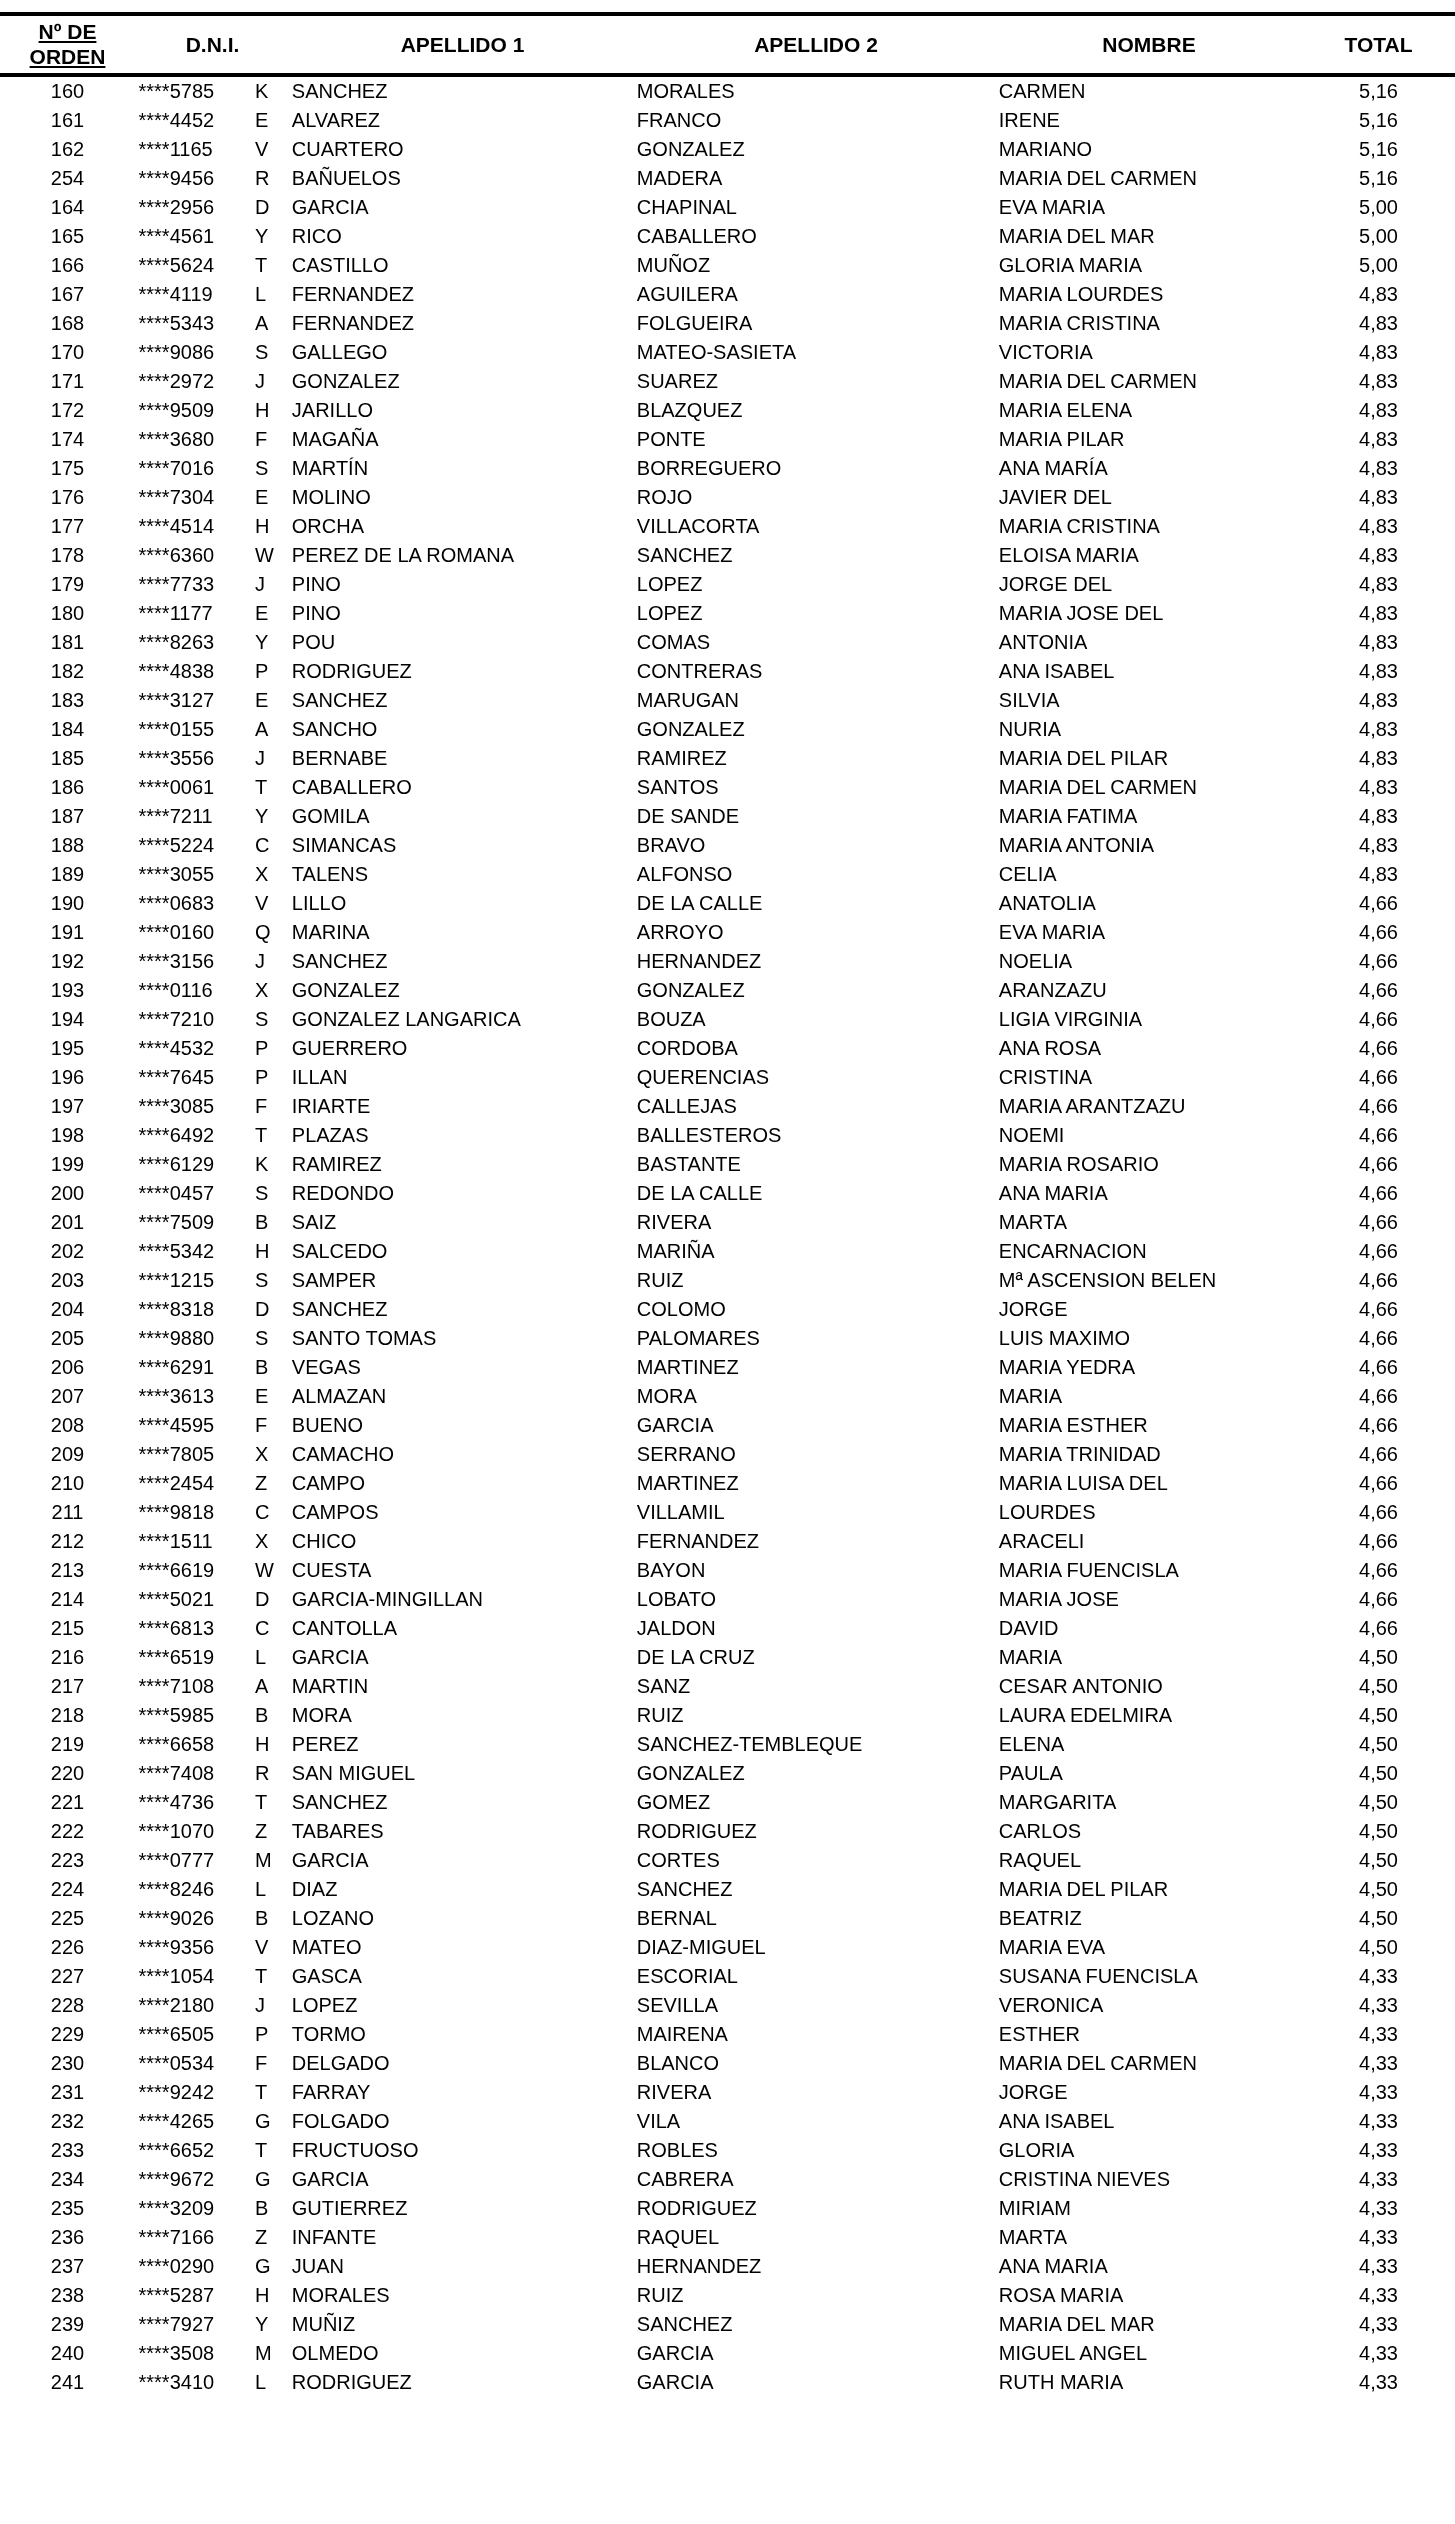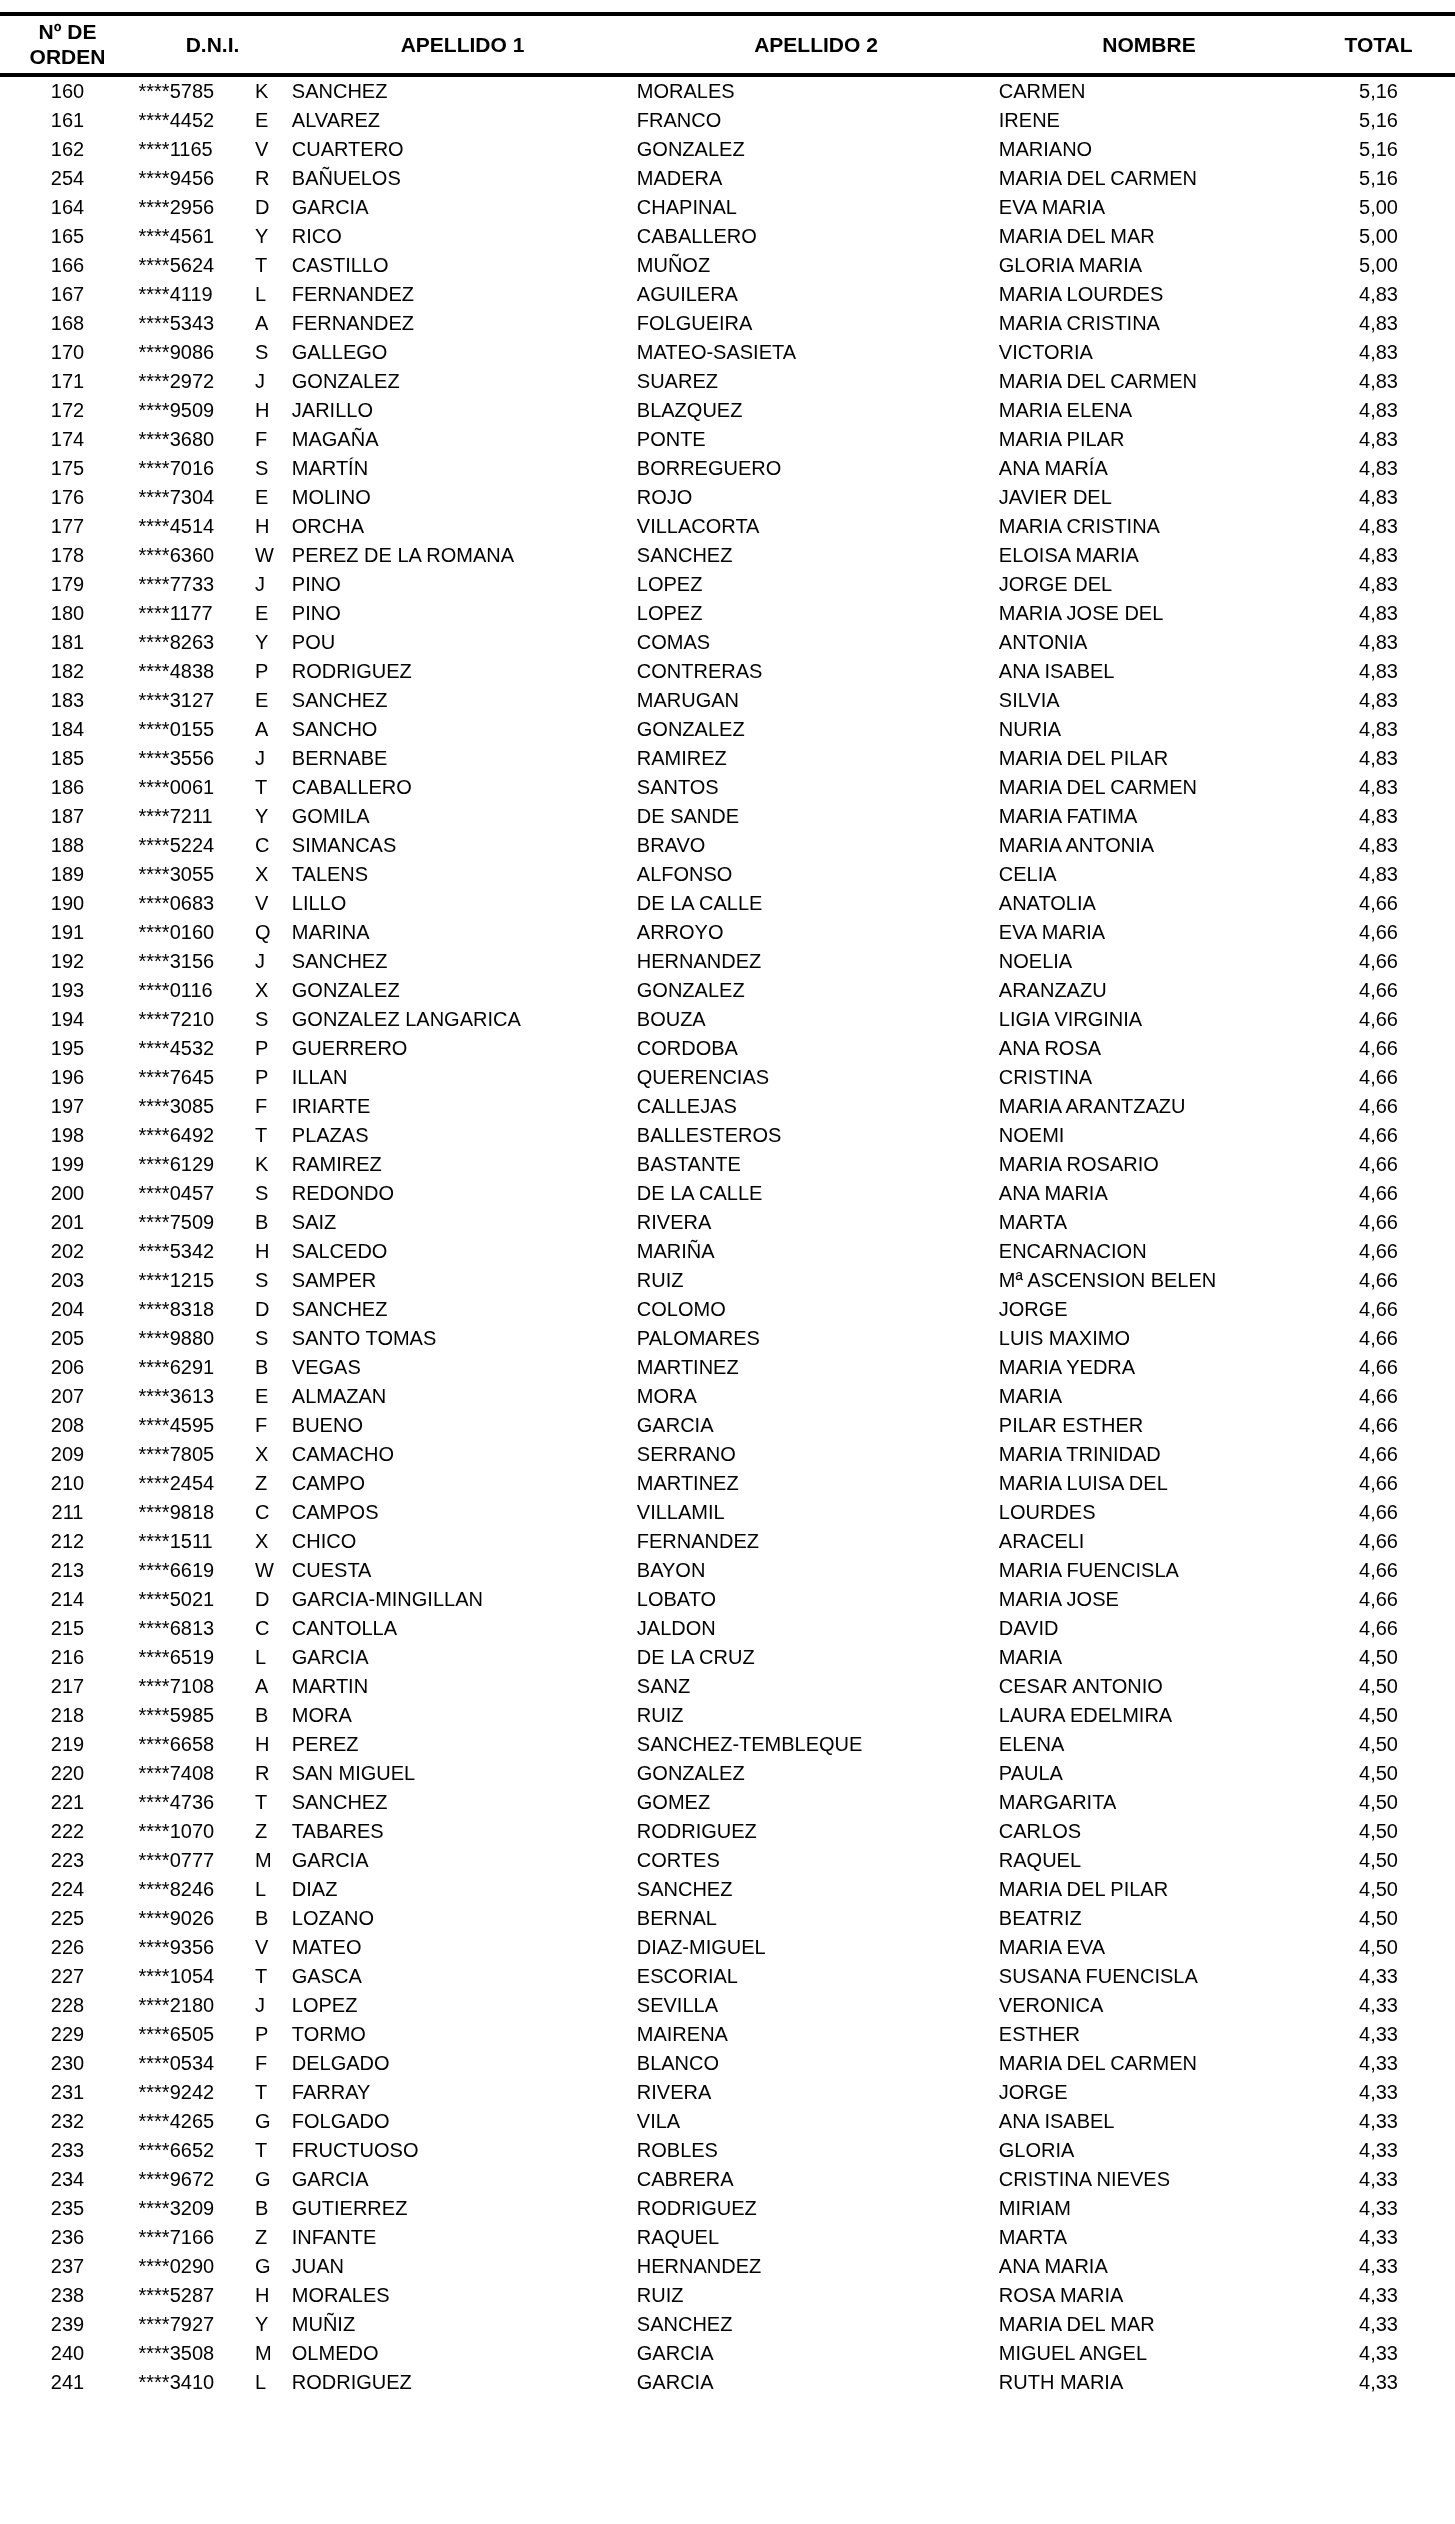--- a/index.html
+++ b/index.html
@@ -38,21 +38,21 @@
   th {
     font-weight: bold;
     font-size: 21px;
     line-height: 24.6px;
     height: 57px;
     vertical-align: middle;
     text-align: center;
     padding: 0;
     white-space: normal;
   }
-  th.h-order { padding: 0 14px; }
+  th.h-order { padding: 0 14px; text-decoration: underline; }
 
   td {
     font-size: 20px;
     height: 29px;
     line-height: 29px;
     padding: 0;
     white-space: nowrap;
     overflow: visible;
   }
   td.a0 { text-align: center; }
@@ -499,21 +499,21 @@
           <td class="a4">MORA</td>
           <td class="a5">MARIA</td>
           <td class="a6">4,66</td>
         </tr>
         <tr>
           <td class="a0">208</td>
           <td class="a1">****4595</td>
           <td class="a2">F</td>
           <td class="a3">BUENO</td>
           <td class="a4">GARCIA</td>
-          <td class="a5">PILAR ESTHER</td>
+          <td class="a5">MARIA ESTHER</td>
           <td class="a6">4,66</td>
         </tr>
         <tr>
           <td class="a0">209</td>
           <td class="a1">****7805</td>
           <td class="a2">X</td>
           <td class="a3">CAMACHO</td>
           <td class="a4">SERRANO</td>
           <td class="a5">MARIA TRINIDAD</td>
           <td class="a6">4,66</td>

